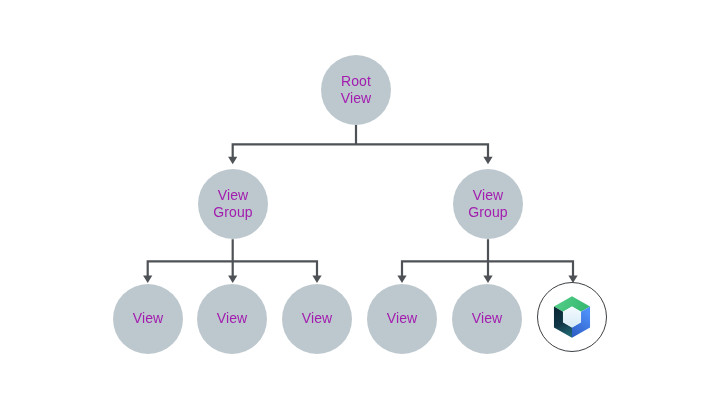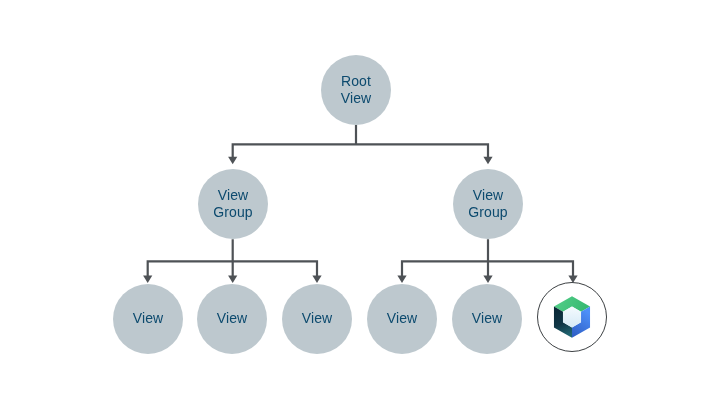--- a/index.html
+++ b/index.html
@@ -22,21 +22,21 @@
     width: 720px;
     height: 405px;
     pointer-events: none;
   }
   .node {
     position: absolute;
     width: 70px;
     height: 70px;
     border-radius: 50%;
     background: #BDC8CE;
-    color: #0c4a6e;
+    color: #a21caf;
     display: flex;
     align-items: center;
     justify-content: center;
     text-align: center;
     font-size: 14px;
     line-height: 1.22;
     white-space: pre-line;
     letter-spacing: 0.1px;
   }
   .logo-node {

